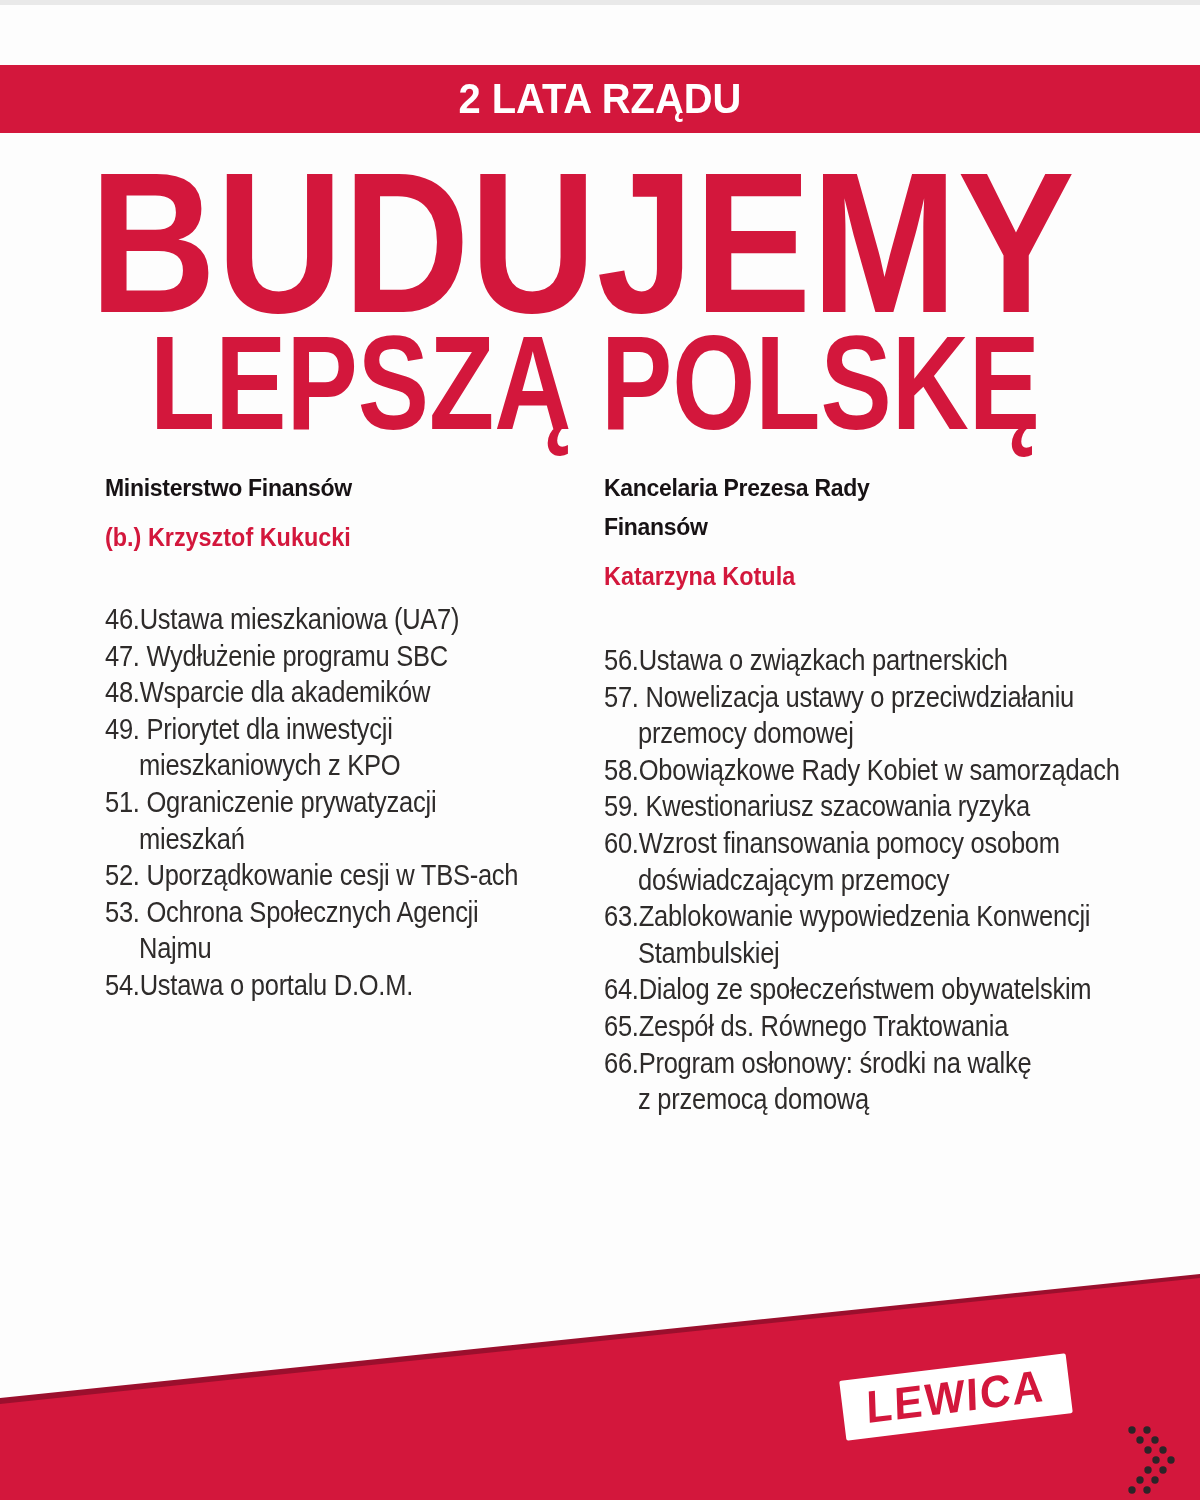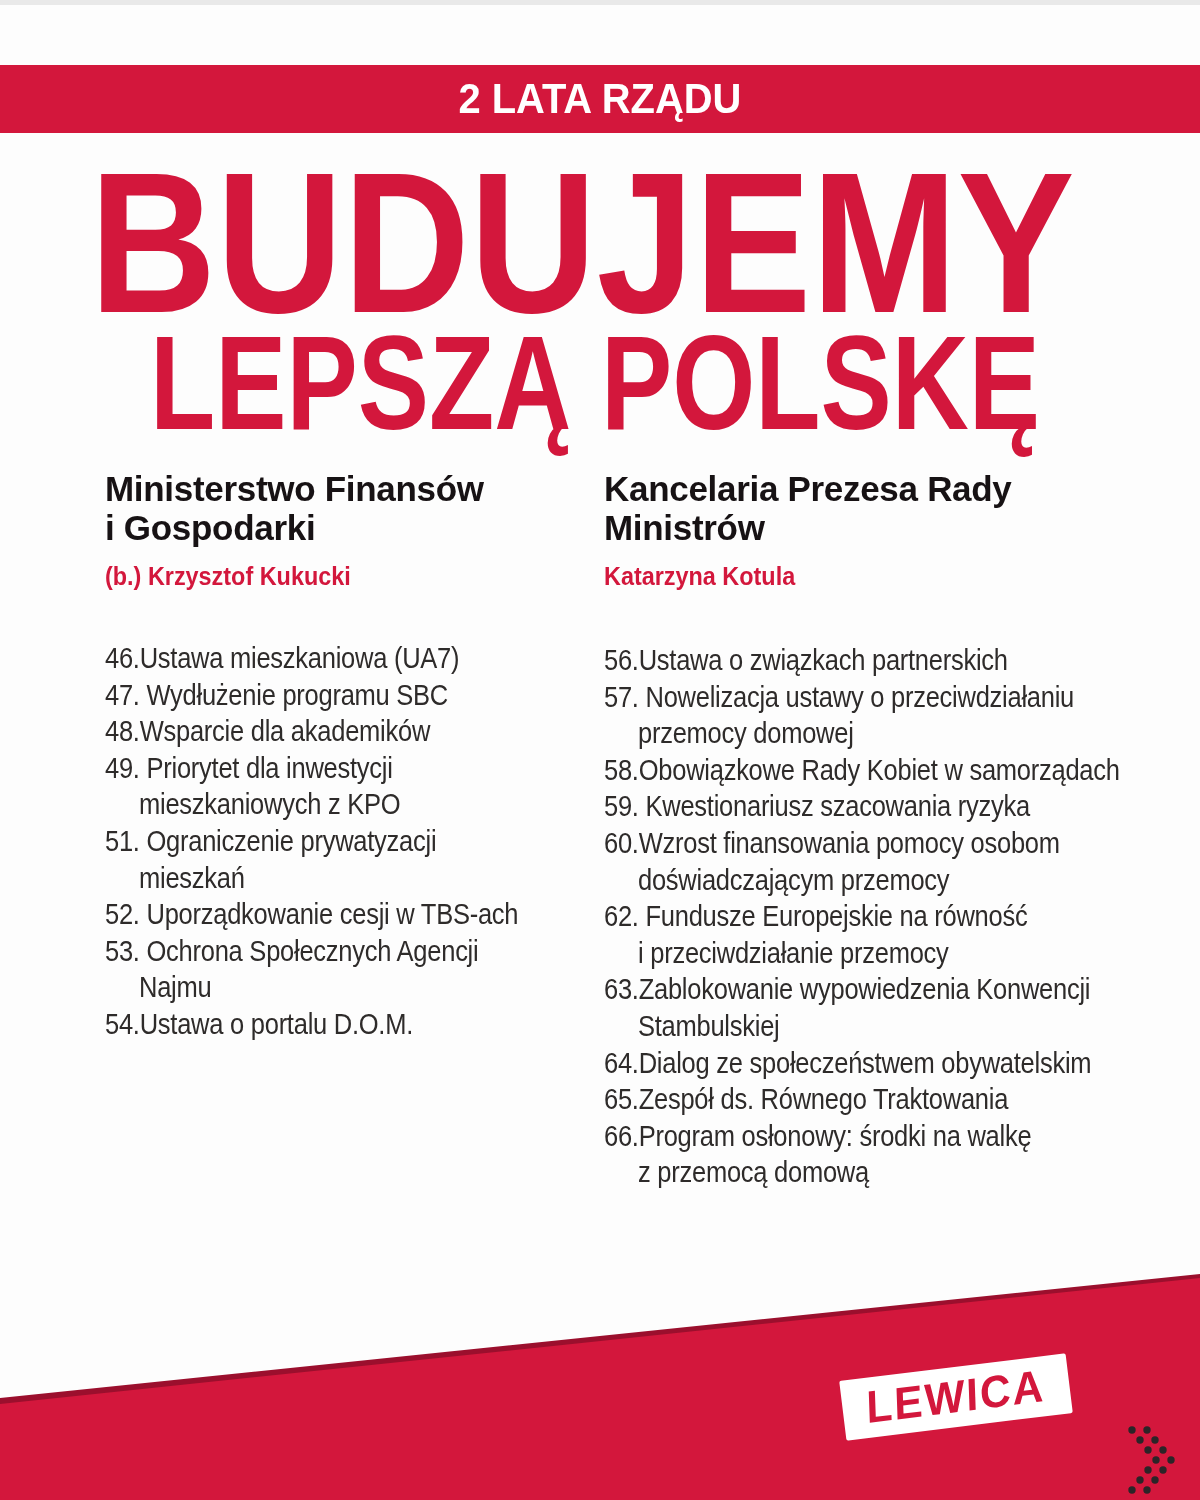--- a/index.html
+++ b/index.html
@@ -31,21 +31,21 @@
     font-weight:bold;fill:var(--red);
   }
   .t1{font-size:200px;}
   .t2{font-size:134px;}
   
   .col{position:absolute;top:464px;}
   .col-left{left:105px;width:495px;}
   .col-right{left:604px;width:596px;}
   .tline{white-space:nowrap;}
   .hdr .tline{
-    font-size:35px;line-height:39px;font-weight:bold;color:var(--ink);
+    font-size:23px;line-height:39px;font-weight:bold;color:var(--ink);
     letter-spacing:-0.3px;
   }
   .names{margin-top:14px;}
   .names .tline{
     font-size:26px;line-height:30px;font-weight:bold;color:var(--red);
     transform:scaleX(0.9);transform-origin:0 50%;
   }
   .list{margin-top:49px;}
   .col-right .list{margin-top:51px;}
   .list .tline{
@@ -89,23 +89,20 @@
   <svg class="title-svg" width="1200" height="330" viewBox="0 0 1200 330">
     <text class="t1" x="582" y="169" text-anchor="middle" textLength="985" lengthAdjust="spacingAndGlyphs">BUDUJEMY</text>
     <text class="t2" x="595" y="286" text-anchor="middle" textLength="890" lengthAdjust="spacingAndGlyphs">LEPSZĄ POLSKĘ</text>
   </svg>
 
   <div class="col col-left">
     <div class="hdr">
         <div>
           <div class="tline">Ministerstwo Finansów</div>
         </div>
-        <div>
-          <div class="tline">i Gospodarki</div>
-        </div>
       </div>
     <div class="names">
         <div>
           <div class="tline">(b.) Krzysztof Kukucki</div>
         </div>
       </div>
     <div class="list">
         <div>
           <div class="tline">46.Ustawa mieszkaniowa (UA7)</div>
         </div>
@@ -135,21 +132,21 @@
         </div>
       </div>
   </div>
 
   <div class="col col-right">
     <div class="hdr">
         <div>
           <div class="tline">Kancelaria Prezesa Rady</div>
         </div>
         <div>
-          <div class="tline">Ministrów</div>
+          <div class="tline">Finansów</div>
         </div>
       </div>
     <div class="names">
         <div>
           <div class="tline">Katarzyna Kotula</div>
         </div>
       </div>
     <div class="list">
         <div>
           <div class="tline">56.Ustawa o związkach partnerskich</div>
@@ -160,24 +157,20 @@
         </div>
         <div>
           <div class="tline">58.Obowiązkowe Rady Kobiet w samorządach</div>
         </div>
         <div>
           <div class="tline">59. Kwestionariusz szacowania ryzyka</div>
         </div>
         <div>
           <div class="tline">60.Wzrost finansowania pomocy osobom</div>
           <div class="tline cont">doświadczającym przemocy</div>
-        </div>
-        <div>
-          <div class="tline">62. Fundusze Europejskie na równość</div>
-          <div class="tline cont">i przeciwdziałanie przemocy</div>
         </div>
         <div>
           <div class="tline">63.Zablokowanie wypowiedzenia Konwencji</div>
           <div class="tline cont">Stambulskiej</div>
         </div>
         <div>
           <div class="tline">64.Dialog ze społeczeństwem obywatelskim</div>
         </div>
         <div>
           <div class="tline">65.Zespół ds. Równego Traktowania</div>

